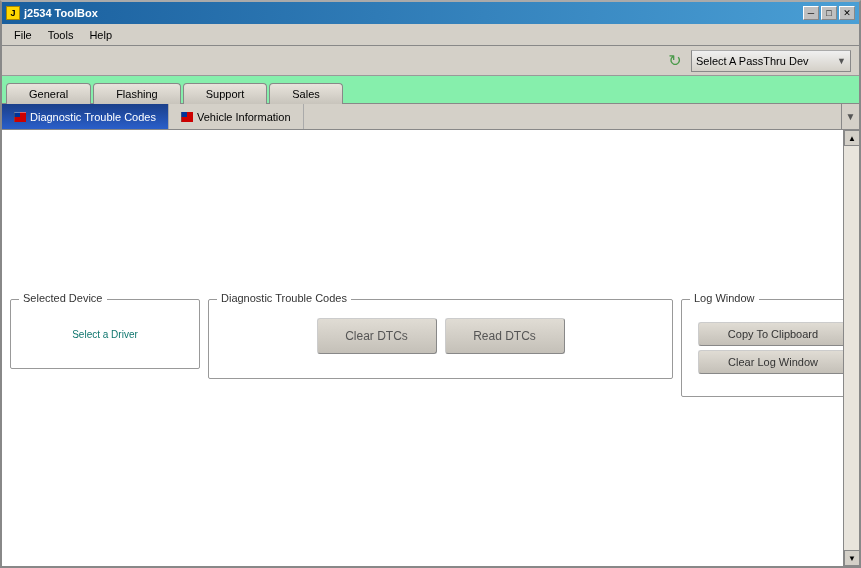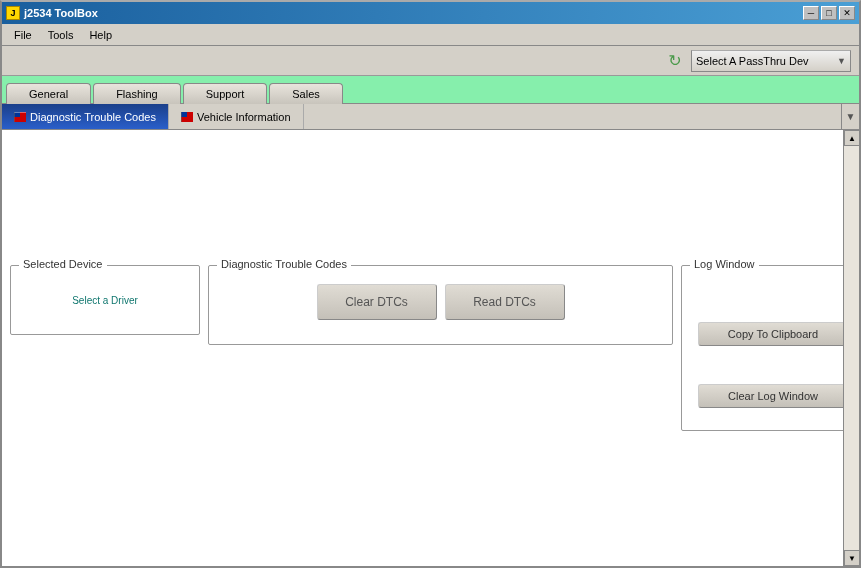--- a/index.html
+++ b/index.html
@@ -326,21 +326,20 @@
       border: 1px solid #888;
       border-top: 1px solid #ccc;
       border-left: 1px solid #ccc;
       border-radius: 3px;
       font-size: 11px;
       color: #333;
       cursor: pointer;
       display: flex;
       align-items: center;
       justify-content: center;
-      margin-top: 34px;
     }
 
     
     .content-scrollbar {
       position: absolute;
       right: 0;
       top: 0;
       bottom: 0;
       width: 16px;
       background: #d4d0c8;

